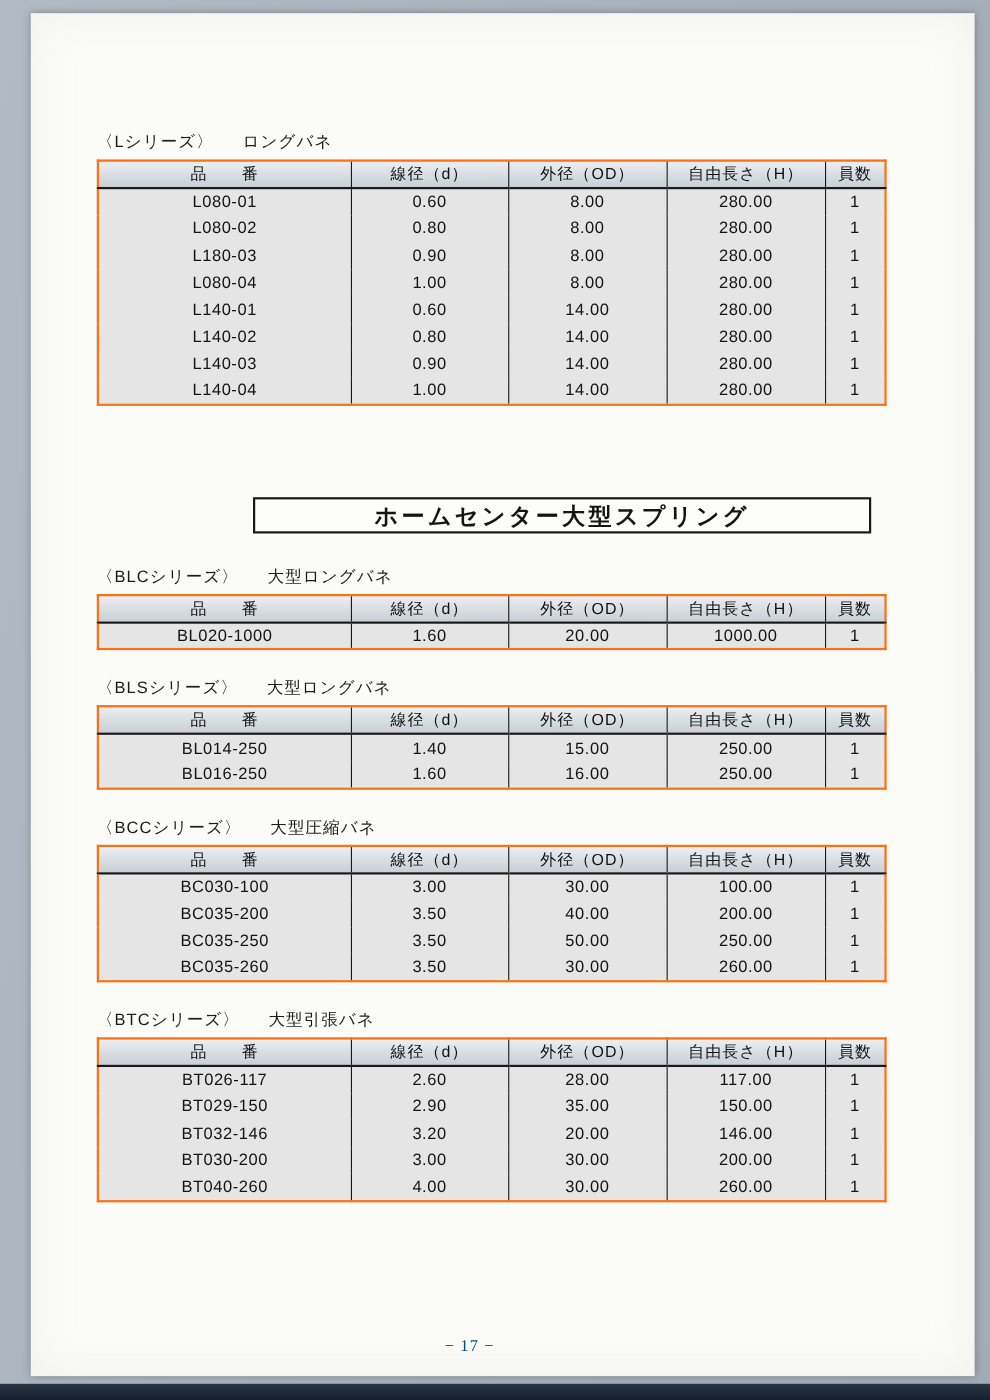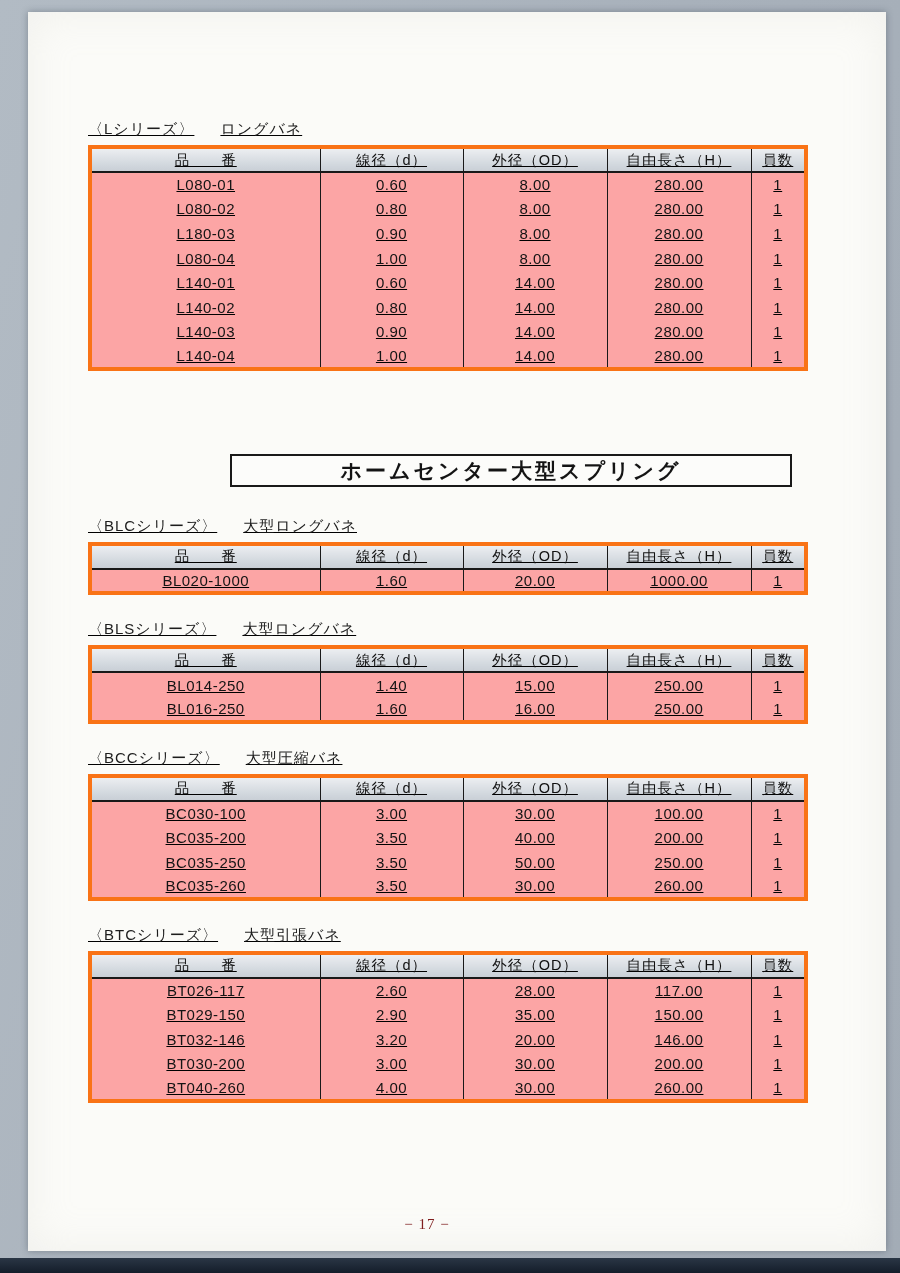--- a/index.html
+++ b/index.html
@@ -11,43 +11,43 @@
   #sheet {
     position:absolute; top:12px; left:28px; width:858px; height:1239px;
     background:#fbfbf8;
     box-shadow:0 0 7px rgba(30,40,55,.35), inset 0 0 40px rgba(210,212,205,.25);
     padding:108px 0 0 60px;
   }
   .sec-label { height:20px; margin-bottom:5px; font-size:15px; color:#1c1c1c; letter-spacing:1px; }
   .sec-label .series { margin-right:26px; }
   .data-table {
     width:716px; table-layout:fixed; border-collapse:collapse;
-    border:4px solid #f97316; background:#fca5a5;
+    border:2px solid #f97316; background:#e5e5e5;
   }
   .data-table th {
     height:25px; font-size:14.5px; font-weight:normal; color:#101010;
     background:linear-gradient(#eceef1 0%,#d2d8de 70%,#c9cfd6 100%);
     border-left:1px solid #191919; border-right:1px solid #191919;
     border-bottom:2px solid #191919; letter-spacing:1px;
   }
   .data-table td {
     height:24.6px; font-size:15px; color:#141414; text-align:center;
     border-left:1px solid #191919; border-right:1px solid #191919;
     letter-spacing:.5px; vertical-align:middle;
   }
-  .section { margin-bottom:25px;text-decoration:underline; }
+  .section { margin-bottom:25px; }
   #banner {
     width:562px; height:33px; margin:83px 0 30px 142px;
     border:2px solid #191919; background:#fcfcfa;
     text-align:center; line-height:30px;
     font-size:21px; font-weight:600; letter-spacing:3px; color:#141414;font-family:Liberation Serif, serif;
   }
   #page-num {
     position:absolute; bottom:18px; left:0; right:60px; text-align:center;
-    font-size:15px; color:#7f1d1d; letter-spacing:1px;
+    font-size:15px; color:#0c4a6e; letter-spacing:1px;
     font-family:"Liberation Serif","DejaVu Serif",serif;
   }
   #edge-bar {
     position:absolute; bottom:0; left:0; width:900px; height:15px;
     background:linear-gradient(#2a3645,#141d2a);
   }
 </style>
 </head>
 <body>
 

